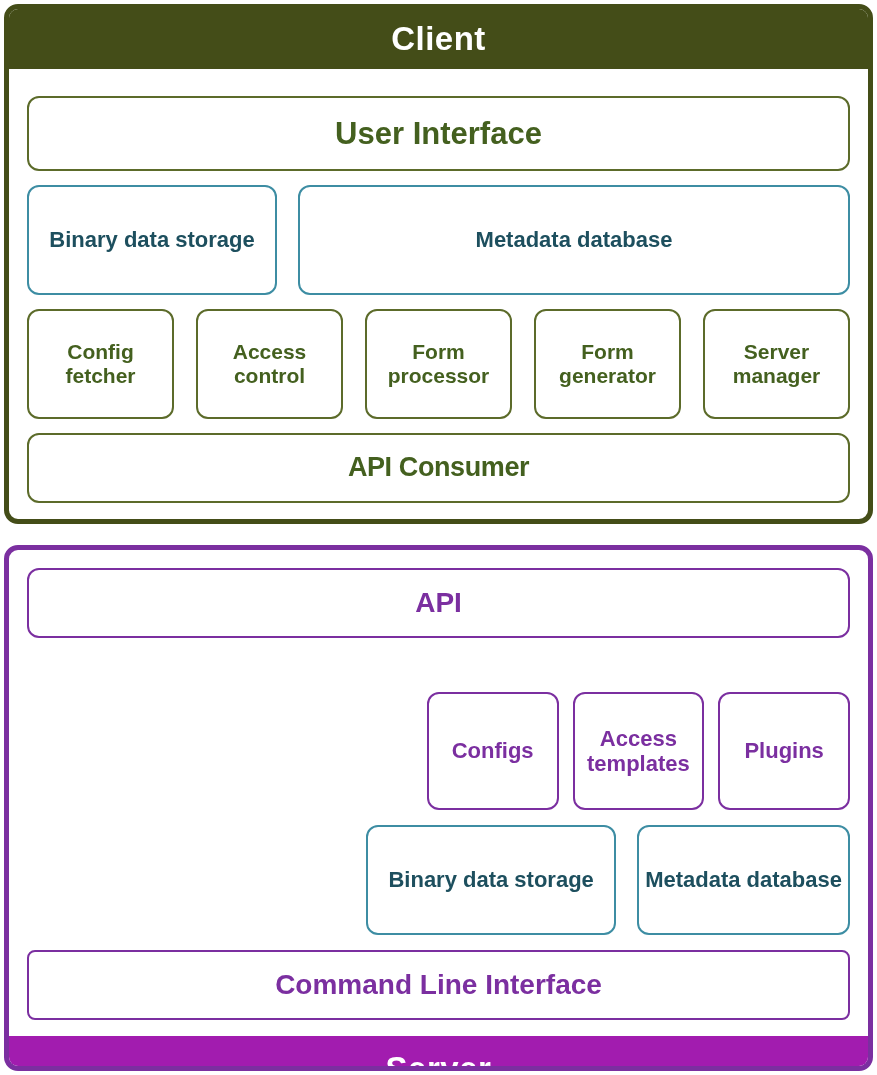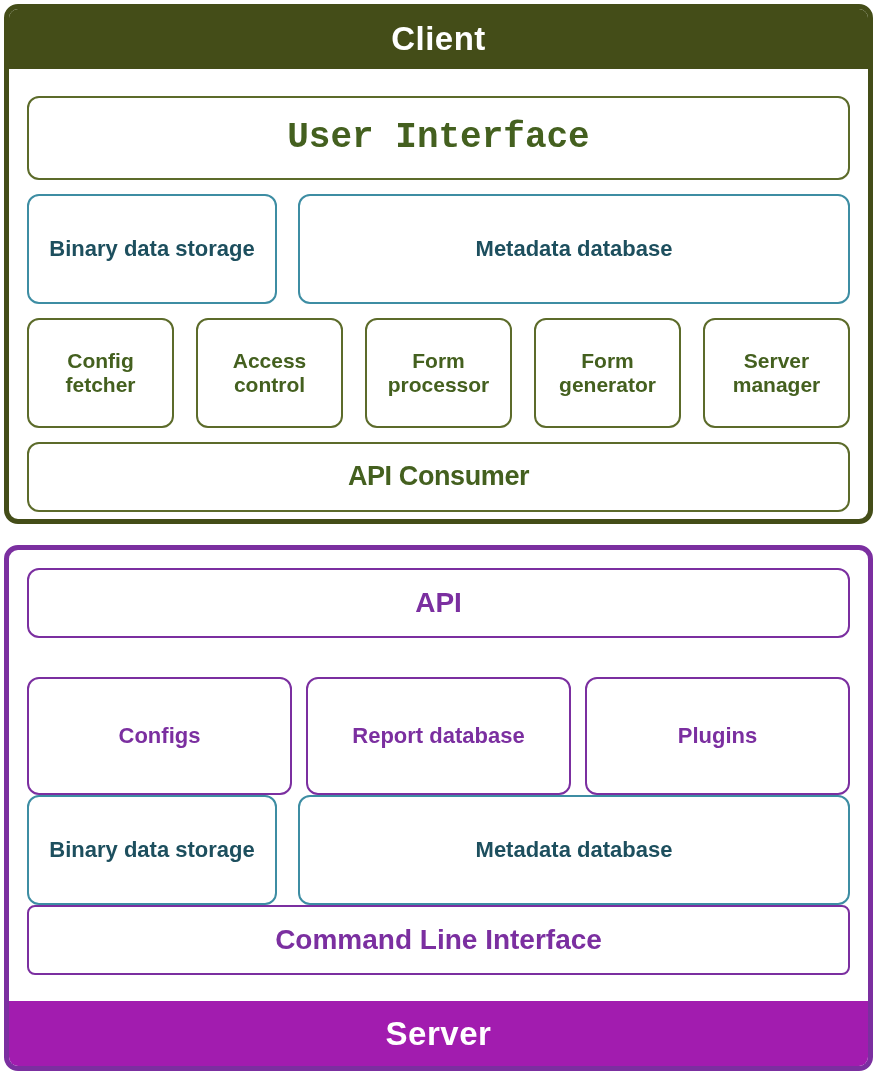--- a/index.html
+++ b/index.html
@@ -71,21 +71,22 @@
   .panel-body {
     flex: 1 1 auto;
     display: flex;
     flex-direction: column;
     padding: 19px 18px 16px 18px;
     box-sizing: border-box;
     gap: 14px;
   }
   .panel-body-server {
     padding: 18px 18px 16px 18px;
-    gap: 0;
+    gap: 15px;
+    align-items: flex-end;
   }
 
   
   .node {
     box-sizing: border-box;
     border-radius: 12px;
     background: #ffffff;
     display: flex;
     align-items: center;
     justify-content: center;
@@ -110,24 +111,23 @@
   }
 
   
   .row {
     display: flex;
     align-items: stretch;
   }
 
   
   .bar-ui {
-    height: 84px;
-    font-size: 36px;
-    width: 100%;
-    font-family: Liberation Mono, monospace;
+    height: 75px;
+    font-size: 31px;
+    width: 100%;
   }
 
   
   .row-storage {
     height: 110px;
     gap: 21px;
   }
   .box-binary {
     flex: 0 0 250px;
     font-size: 22px;
@@ -244,21 +244,21 @@
 
       <div class="node n-purple bar-api">
         <span>API</span>
       </div>
 
       <div class="row row-srv-modules">
         <div class="node n-purple">
           <span>Configs</span>
         </div>
         <div class="node n-purple">
-          <span>Report database</span>
+          <span>Access templates</span>
         </div>
         <div class="node n-purple">
           <span>Plugins</span>
         </div>
       </div>
 
       <div class="row row-srv-storage">
         <div class="node n-teal box-binary">
           <span>Binary data storage</span>
         </div>

